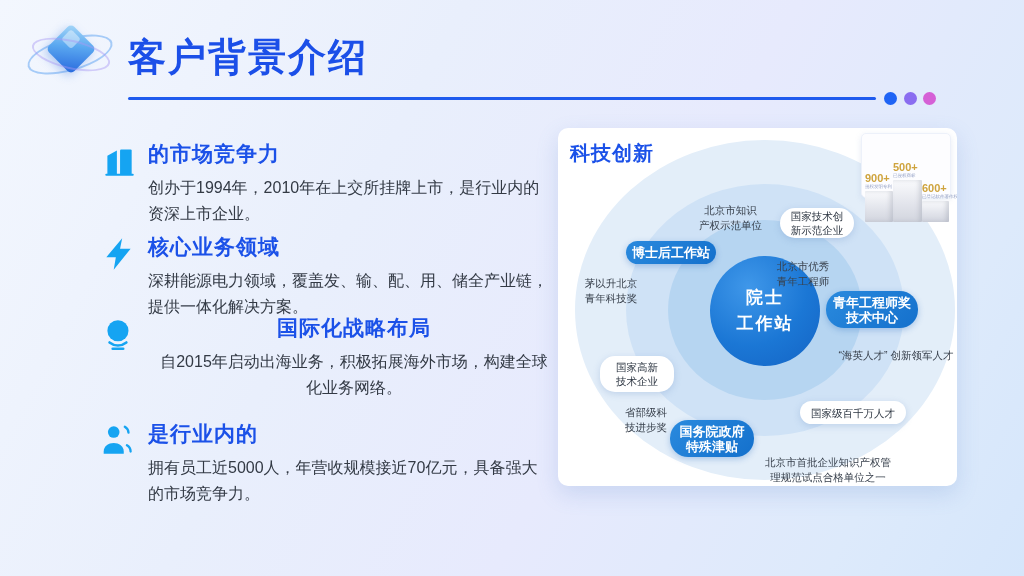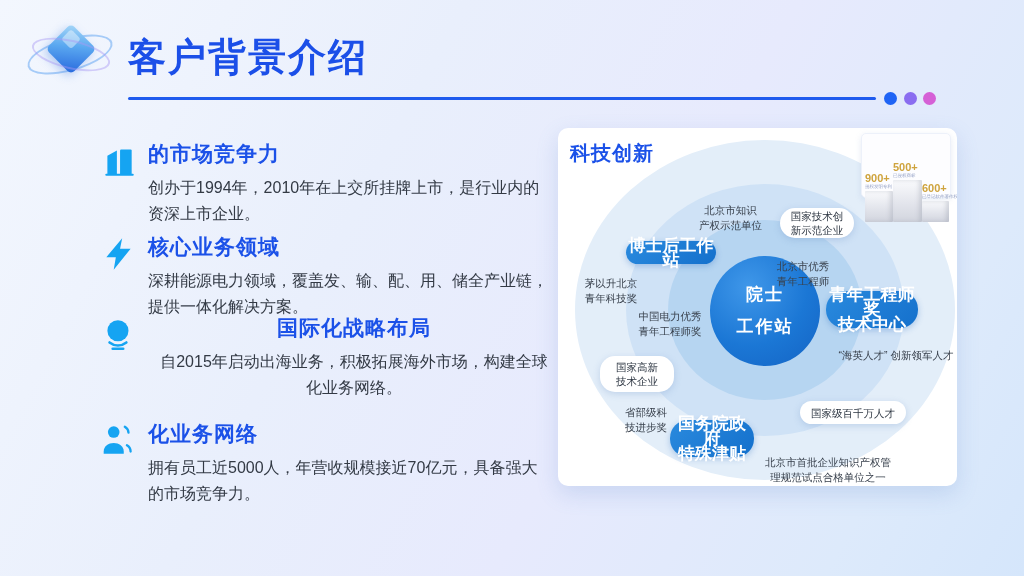--- a/index.html
+++ b/index.html
@@ -44,27 +44,27 @@
                 color:#1b51e8; letter-spacing:1px; z-index:9; }
 
   .rings { position:absolute; inset:0; }
   .ellipse { position:absolute; border-radius:50%; }
   .r3 { left:17px;  top:12px;  width:380px; height:340px; background:#e3eef9; }
   .r2 { left:68px;  top:56px;  width:278px; height:252px; background:#cfe2f6; }
   .r1 { left:110px; top:92px;  width:194px; height:180px; background:#b6d5f1; }
   .center-circle { position:absolute; left:152px; top:128px; width:110px; height:110px; border-radius:50%;
         background:radial-gradient(circle at 35% 28%,#3f97e9 0%,#1b77d5 55%,#1463c4 100%);
         display:flex; align-items:center; justify-content:center; z-index:4;
-        color:#fff; font-size:17px; font-weight:bold; text-align:center; white-space:pre-line; line-height:32px; letter-spacing:2px; }
+        color:#fff; font-size:17px; font-weight:bold; text-align:center; white-space:pre-line; line-height:26px; letter-spacing:2px; }
 
   #labels { position:absolute; inset:0; z-index:6;margin-top:36px; }
   .dlabel { position:absolute; white-space:pre-line; text-align:center; }
   .plain { font-size:10.5px; line-height:14.5px; color:#38404c; }
   .pill-blue { background:linear-gradient(135deg,#2a8ade,#1470cc); color:#fff; font-weight:bold;
-               font-size:17px; line-height:15px; border-radius:18px;
+               font-size:13px; line-height:15px; border-radius:18px;
                display:flex; align-items:center; justify-content:center;
                box-shadow:0 2px 6px rgba(30,100,190,.30); }
   .pill-white { background:#ffffff; color:#2b3440; font-size:10.5px; line-height:14px; border-radius:15px;
                display:flex; align-items:center; justify-content:center;
                box-shadow:0 2px 7px rgba(110,145,200,.30); }
 
   
   .stats { position:absolute; right:6px; top:5px; width:90px; height:65px; background:#fdfdff;
            border:1px solid #edf1fa; border-radius:5px; box-shadow:0 2px 6px rgba(120,150,200,.18); z-index:8; }
   .stat { position:absolute; display:flex; flex-direction:column; align-items:flex-start;margin-top:25px; }
@@ -144,21 +144,21 @@
       <svg viewBox="0 0 36 36">
           <g fill="#15a4f2">
         <circle cx="13" cy="9.5" r="5.5"></circle>
         <path d="M3.5 30 v-2 c0-5 4.5-8 9.5-8 s9.5 3 9.5 8 v2 z"></path>
           </g>
         <path d="M23.5 4.5 a7 7 0 0 1 3.5 5.5" fill="none" stroke="#15a4f2" stroke-width="2.2" stroke-linecap="round"></path>
         <path d="M25.5 22 a7 7 0 0 1 3.5 6" fill="none" stroke="#15a4f2" stroke-width="2.2" stroke-linecap="round"></path>
       </svg>
     </div>
     <div class="sec-text">
-      <div class="sec-title">化业务网络</div>
+      <div class="sec-title">是行业内的</div>
       <div class="sec-body">拥有员工近5000人，年营收规模接近70亿元，具备强大
 的市场竞争力。</div>
     </div>
   </div>
 
   <div class="card">
     <div class="rings">
       <div class="ellipse r3"></div>
       <div class="ellipse r2"></div>
       <div class="ellipse r1"></div>
@@ -193,22 +193,20 @@
 产权示范单位</div>
         <div class="dlabel pill-white" style="left: 222px; top: 44px; width: 74px; height: 30px;">国家技术创
 新示范企业</div>
         <div class="dlabel pill-blue" style="left: 68px; top: 77px; width: 90px; height: 23px;">博士后工作站</div>
         <div class="dlabel plain" style="left: 210px; top: 95px; width: 70px;">北京市优秀
 青年工程师</div>
         <div class="dlabel plain" style="left: 18px; top: 112px; width: 70px;">茅以升北京
 青年科技奖</div>
         <div class="dlabel pill-blue" style="left: 268px; top: 127px; width: 92px; height: 37px;">青年工程师奖
 技术中心</div>
-        <div class="dlabel plain" style="left: 70px; top: 145px; width: 84px;">中国电力优秀
-青年工程师奖</div>
         <div class="dlabel plain" style="left: 278px; top: 184px; width: 120px;">“海英人才” 创新领军人才</div>
         <div class="dlabel pill-white" style="left: 42px; top: 192px; width: 74px; height: 36px;">国家高新
 技术企业</div>
         <div class="dlabel plain" style="left: 58px; top: 241px; width: 60px;">省部级科
 技进步奖</div>
         <div class="dlabel pill-blue" style="left: 112px; top: 256px; width: 84px; height: 37px;">国务院政府
 特殊津贴</div>
         <div class="dlabel pill-white" style="left: 242px; top: 237px; width: 106px; height: 23px;">国家级百千万人才</div>
         <div class="dlabel plain" style="left: 200px; top: 291px; width: 140px;">北京市首批企业知识产权管
 理规范试点合格单位之一</div>

